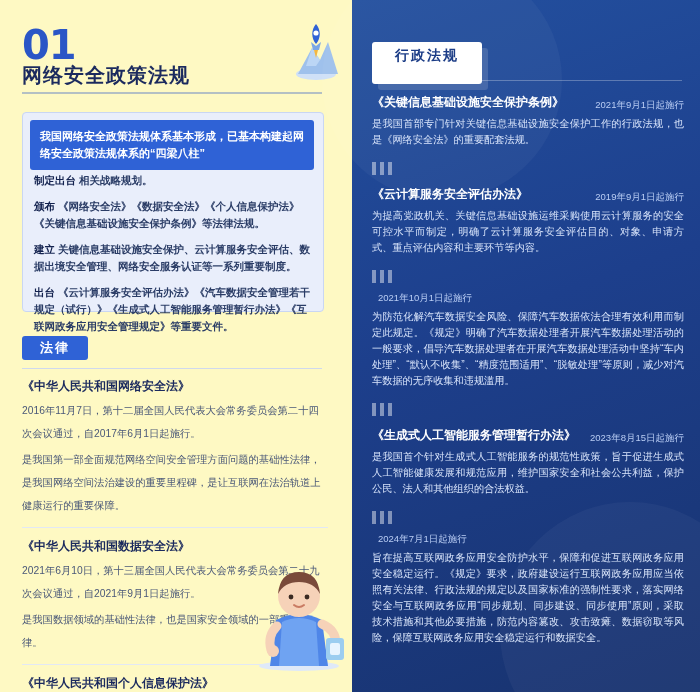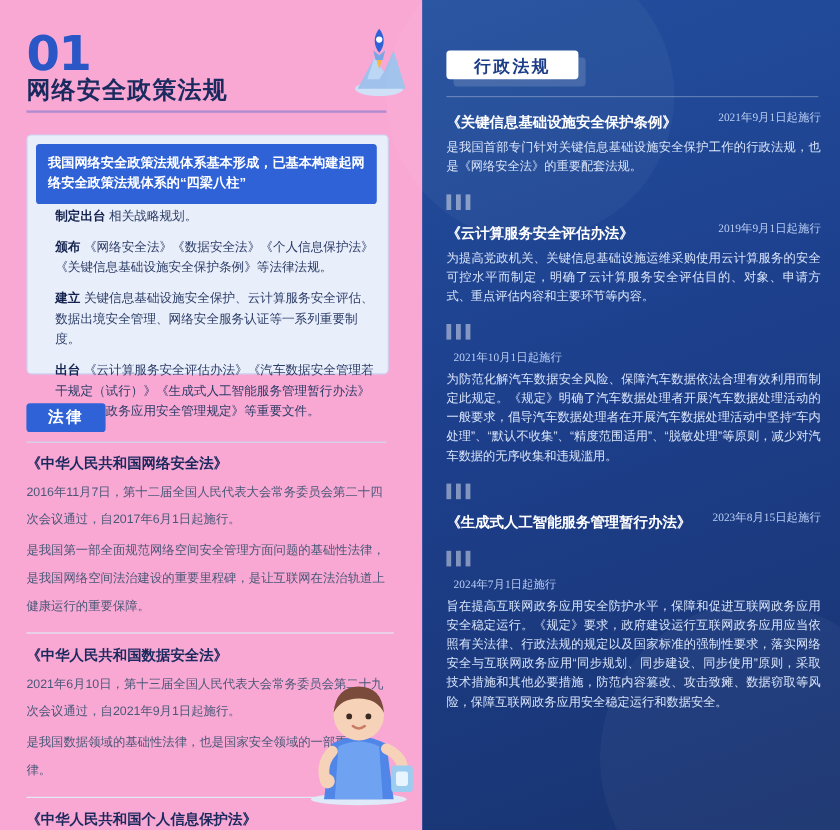--- a/index.html
+++ b/index.html
@@ -5,21 +5,21 @@
   html,body{margin:0;padding:0;}
   body{
     width:700px;height:692px;
     background:#ffffff;
     font-family:"Liberation Sans","DejaVu Sans",sans-serif;
     overflow:hidden;
   }
   .page{position:relative;width:700px;height:692px;background:#ffffff;overflow:hidden;}
 
   
-  .left{position:absolute;left:0;top:0;width:408px;height:692px;background:#f9a8d4;}
+  .left{position:absolute;left:0;top:0;width:408px;height:692px;background:#fef9c3;}
 
   .num-badge{
     position:absolute;left:22px;top:22px;
     font-size:40px;font-weight:bold;color:#2a56c6;letter-spacing:-1px;
     font-family:"DejaVu Sans",sans-serif;
   }
   .main-title{
     position:absolute;left:22px;top:62px;
     font-size:20px;font-weight:bold;color:#1b2a5e;letter-spacing:1px;
   }
@@ -38,21 +38,21 @@
   .sum-head{
     position:absolute;left:30px;top:120px;width:284px;
     background:#2f62d6;color:#fff;border-radius:3px;
     padding:8px 10px;box-sizing:border-box;
     font-size:11px;line-height:17px;font-weight:bold;
   }
   .sum-body{
     position:absolute;left:30px;top:172px;width:286px;
     font-size:10.5px;line-height:17px;color:#2a3c66;
   }
-  .sum-body p{margin:0 0 9px 16px;}
+  .sum-body p{margin:0 0 9px 4px;font-weight:bold;}
   .sum-body b{color:#13224f;}
 
   
   .tab-law{
     position:absolute;left:22px;top:336px;width:66px;height:24px;
     background:#2f62d6;color:#fff;border-radius:3px;
     font-size:13px;font-weight:bold;text-align:center;line-height:24px;
     letter-spacing:2px;
   }
   .tab-law:after{
@@ -82,30 +82,30 @@
   }
   .right:before{
     content:"";position:absolute;left:-30px;top:-40px;width:240px;height:240px;
     border-radius:50%;background:rgba(255,255,255,.04);
   }
   .right:after{
     content:"";position:absolute;right:-60px;bottom:-70px;width:260px;height:260px;
     border-radius:50%;background:rgba(255,255,255,.04);
   }
   .tab-admin{
-    position:absolute;left:20px;top:42px;width:110px;height:24px;
+    position:absolute;left:20px;top:42px;width:110px;height:42px;
     background:#ffffff;color:#1b3c86;border-radius:3px;
     font-size:14px;font-weight:bold;line-height:26px;text-align:center;letter-spacing:2px;
     box-shadow:6px 6px 0 rgba(255,255,255,.14);
   }
   .admin-rule{position:absolute;left:20px;top:80px;width:310px;height:1px;background:rgba(255,255,255,.28);}
 
   .reg-list{position:absolute;left:20px;top:92px;width:312px;}
   .reg-item{margin-bottom:14px;position:relative;}
-  .reg-head{display:flex;align-items:flex-start;justify-content:space-between;font-family:Liberation Serif, serif;}
+  .reg-head{display:flex;align-items:flex-end;justify-content:space-between;}
   .reg-name{font-size:12px;font-weight:bold;color:#ffffff;line-height:20px;}
   .reg-date{font-size:9.5px;color:#b9cdf4;white-space:nowrap;margin-left:6px;}
   .reg-text{font-size:10.2px;color:#d8e4fb;line-height:16px;margin-top:4px;text-align:justify;}
   .reg-div{display:flex;gap:4px;margin:11px 0 9px 0;}
   .reg-div i{display:block;width:4px;height:13px;background:rgba(255,255,255,.45);}
 </style>
 </head>
 <body>
 
 <div class="page">
@@ -232,20 +232,21 @@
           <i></i>
           <i></i>
           <i></i>
         </div>
 
       <div class="reg-item">
         <div class="reg-head">
           <div class="reg-name">《生成式人工智能服务管理暂行办法》</div>
           <div class="reg-date">2023年8月15日起施行</div>
         </div>
+        <div class="reg-text">是我国首个针对生成式人工智能服务的规范性政策，旨于促进生成式人工智能健康发展和规范应用，维护国家安全和社会公共利益，保护公民、法人和其他组织的合法权益。</div>
       </div>
       <div class="reg-div">
           <i></i>
           <i></i>
           <i></i>
         </div>
 
       <div class="reg-item">
         <div class="reg-head">
           <div class="reg-date">2024年7月1日起施行</div>

